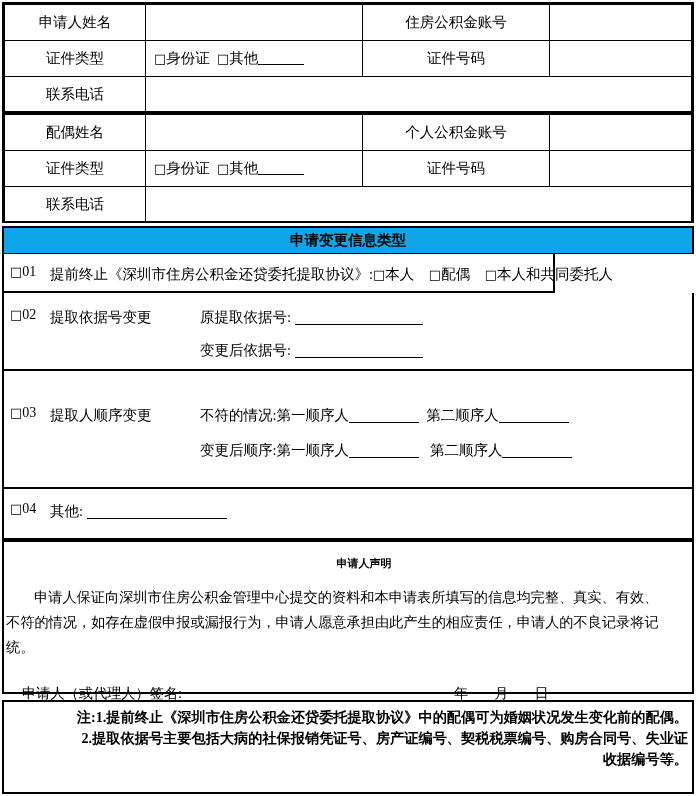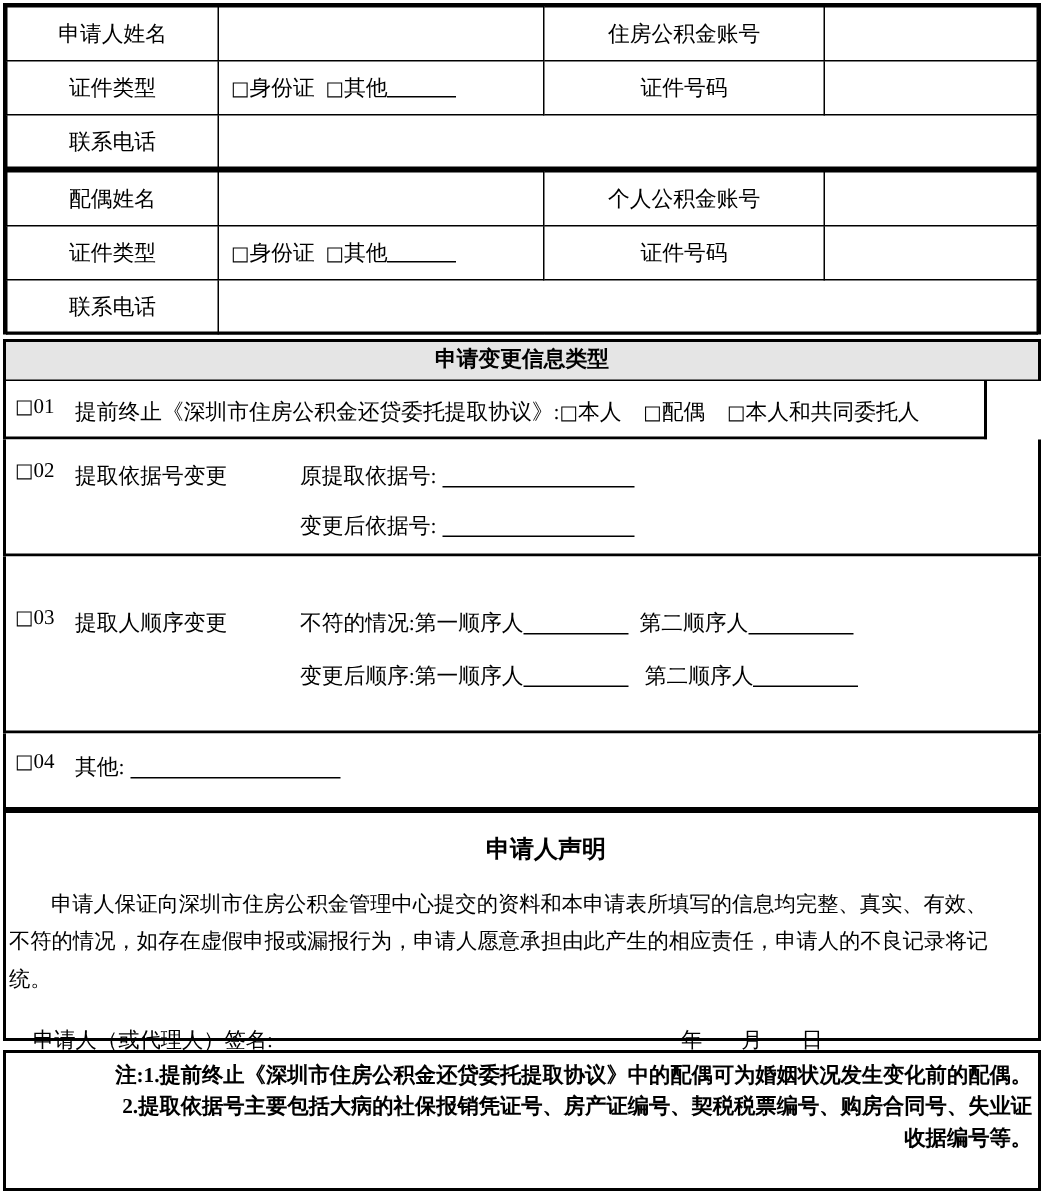--- a/index.html
+++ b/index.html
@@ -62,21 +62,21 @@
     border-left: 2px solid #000;
     border-right: 2px solid #000;
     border-bottom: 1px solid #000;
     text-align: center;
     font-weight: bold;
     font-size: 14.5px;
     line-height: 1;
     display: flex;
     align-items: center;
     justify-content: center;
-    background: #e5e5e5;
+    background: #0ea5e9;
   }
 
   
   .optrow {
     position: absolute;
     box-sizing: border-box;
     border-left: 2px solid #000;
     border-right: 2px solid #000;
     border-bottom: 2px solid #000;
     font-size: 14.5px;
@@ -107,21 +107,21 @@
     box-sizing: border-box;
     border-left: 2px solid #000;
     border-right: 2px solid #000;
     border-top: 2px solid #000;
     border-bottom: 2px solid #000;
     background: #fff;
   }
   .decl-title {
     text-align: center;
     font-weight: bold;
-    font-size: 16px;
+    font-size: 11px;
     margin-top: 14px;
     margin-left: 32px;
   }
   .decl-body {
     font-size: 14.2px;
     line-height: 25px;
     margin: 14px 0 0 0;
     padding: 0 0 0 2px;
     text-indent: 28px;
     text-align: justify;
@@ -216,21 +216,21 @@
       <tr>
         <td class="c-label">联系电话</td>
         <td colspan="3"></td>
       </tr>
     </tbody>
       </table>
   </div>
 
   <div class="band" style="left:2px; top:226px; width:692px; height:28px; border-top:2px solid #000;">申请变更信息类型</div>
 
-  <div class="optrow" style="left:2px; top:254px; width:656px; height:39px;text-decoration:underline;">
+  <div class="optrow" style="left:2px; top:254px; width:553px; height:39px;text-decoration:underline;">
     <div class="opt-num" style="top:10px;">
       <span class="cb">□</span><span>01</span>
     </div>
     <div class="opt-lbl" style="top:11px;">
       <span>提前终止《深圳市住房公积金还贷委托提取协议》:</span><span class="cb">□</span><span>本人</span>
       &nbsp;&nbsp;&nbsp;<span class="cb">□</span><span>配偶</span>
       &nbsp;&nbsp;&nbsp;<span class="cb">□</span><span>本人和共同委托人</span>
     </div>
   </div>
 

